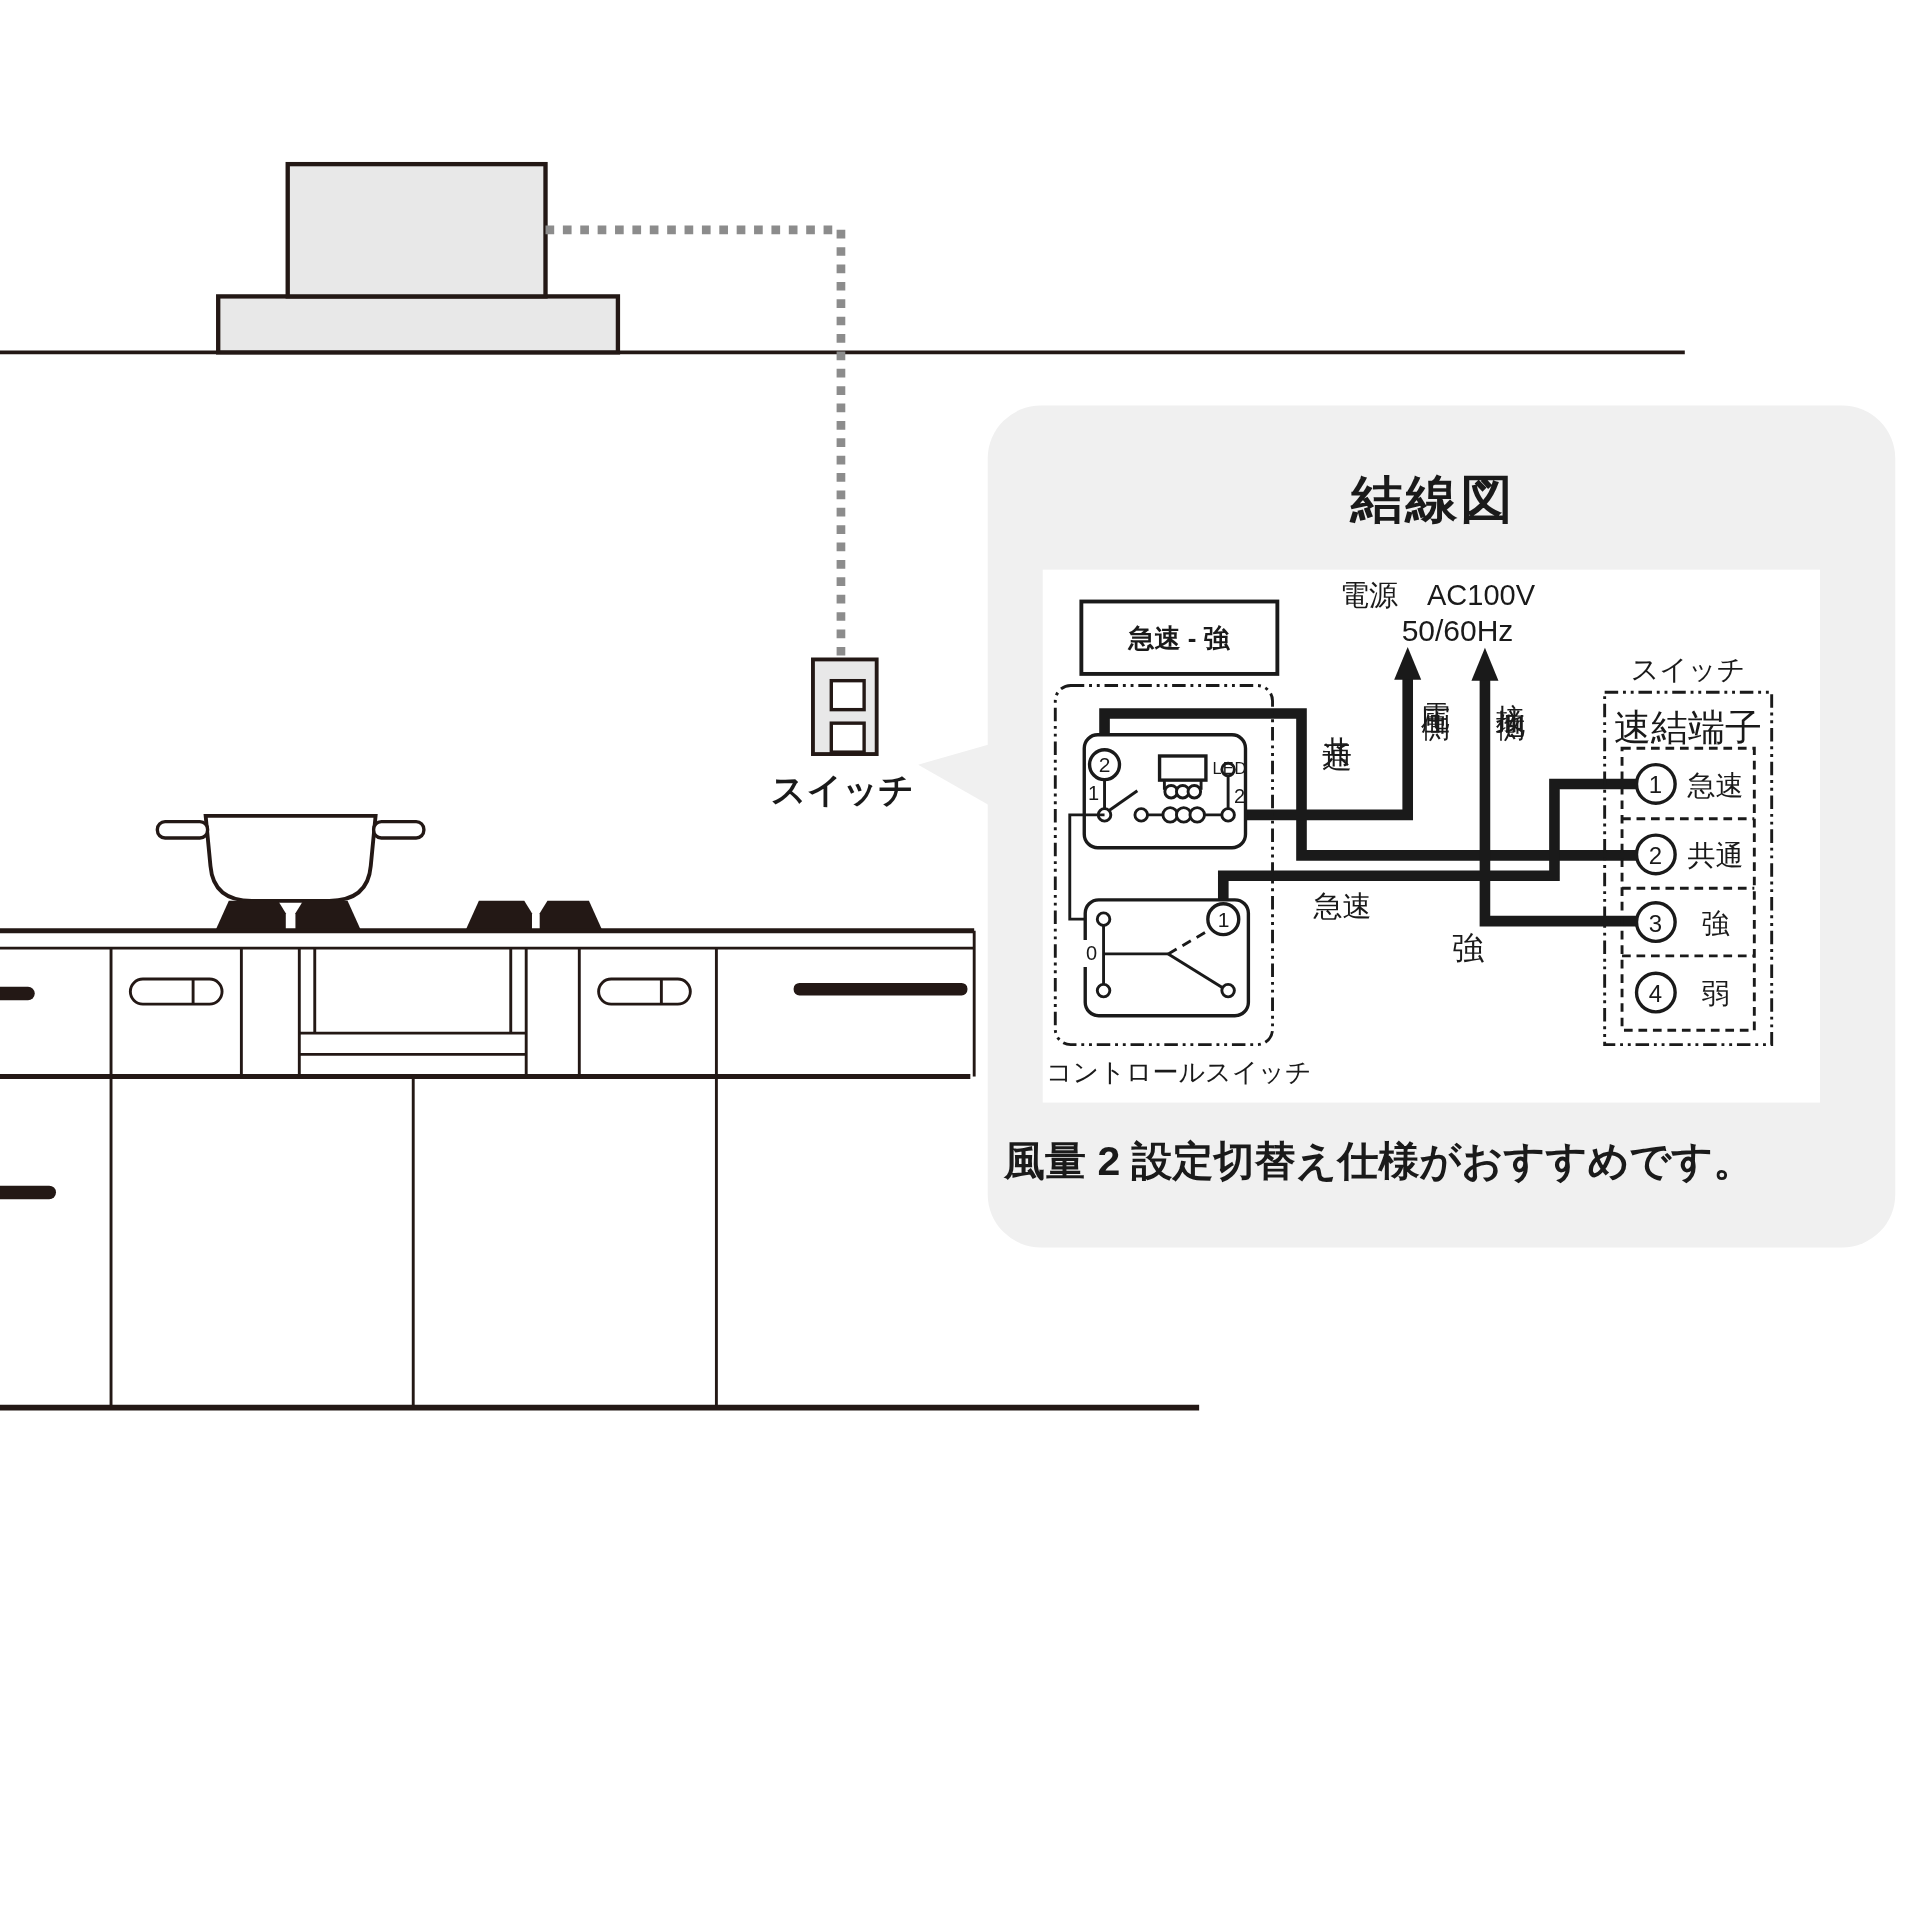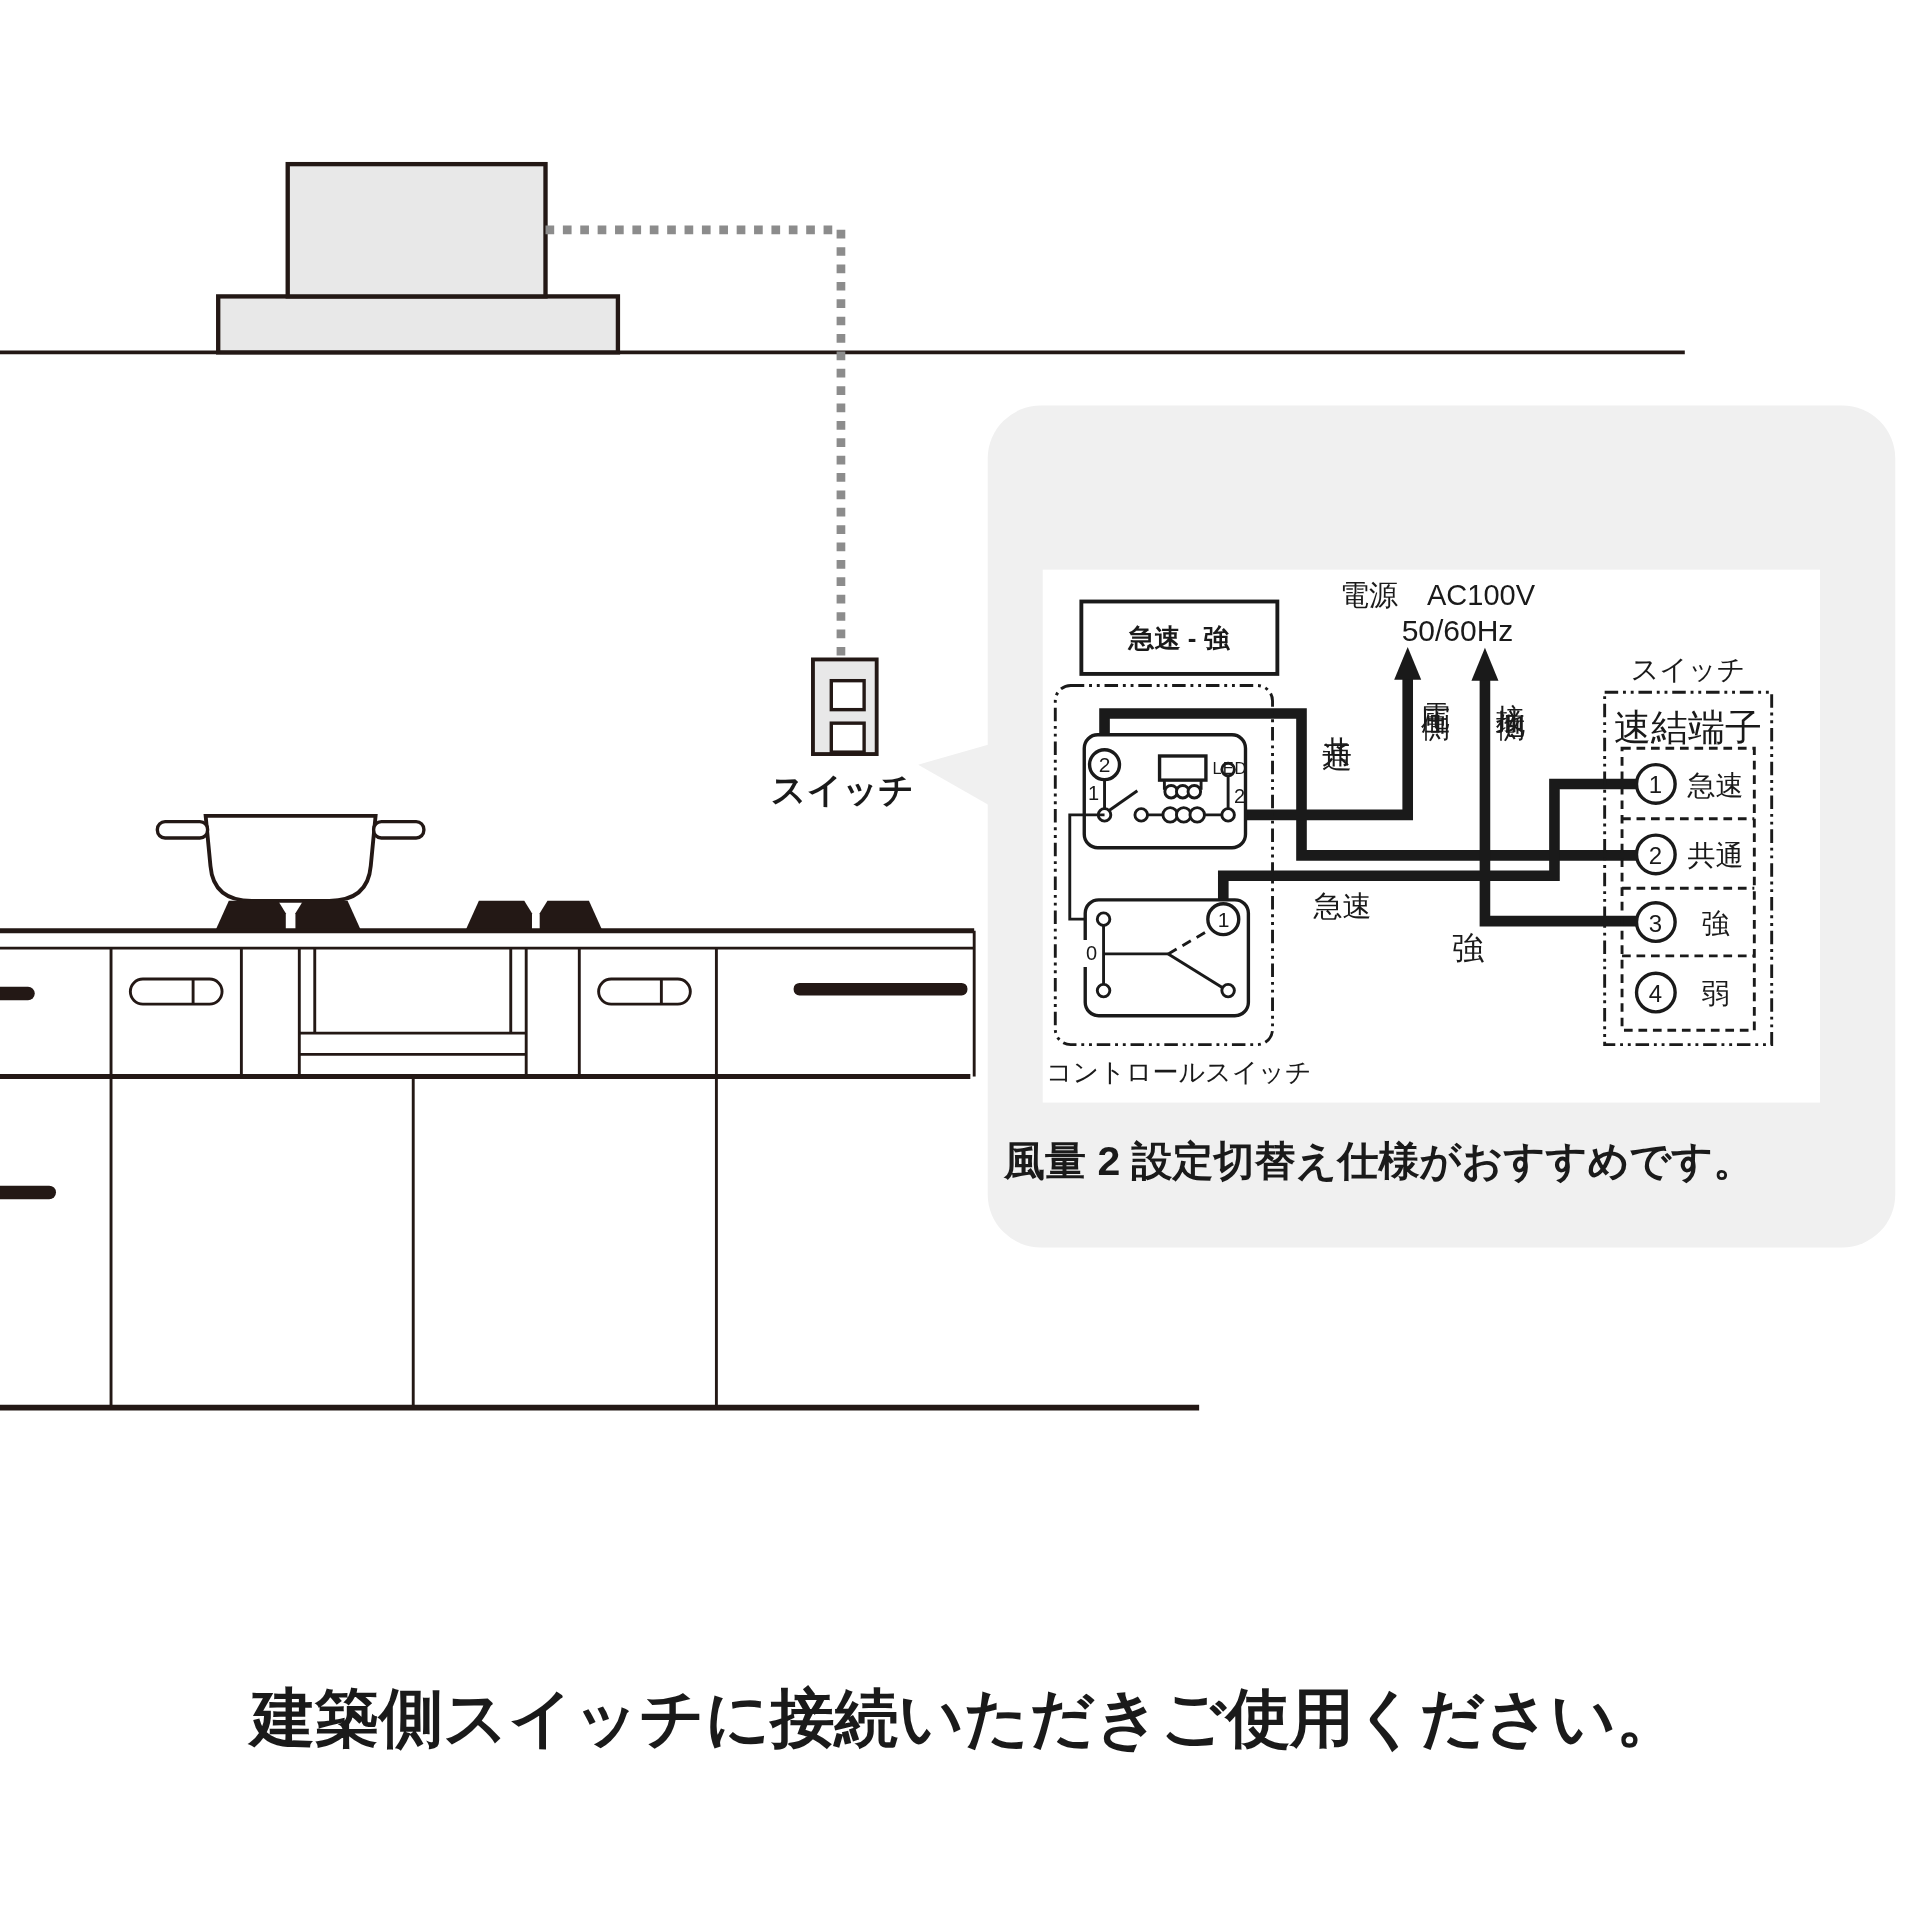--- a/index.html
+++ b/index.html
@@ -139,20 +139,21 @@
     <line x1="1680" y1="990" x2="1817" y2="990" stroke-dasharray="9 6"></line>
     <circle cx="1715" cy="812" r="20" fill="#ffffff" stroke-width="3.5"></circle>
     <circle cx="1715" cy="885" r="20" fill="#ffffff" stroke-width="3.5"></circle>
     <circle cx="1715" cy="955" r="20" fill="#ffffff" stroke-width="3.5"></circle>
     <circle cx="1715" cy="1028" r="20" fill="#ffffff" stroke-width="3.5"></circle>
   </g>
 </svg>
 
   <div class="lbl c b" style="left:746px;top:770px;width:193px;height:39px;line-height:39px;font-size:35px;">スイッチ</div>
 
+  <div class="lbl c b" style="left:1288px;top:468px;width:290px;height:62px;line-height:62px;font-size:52px;letter-spacing:2.9px;">結線図</div>
 
   <div class="lbl c b" style="left:1081px;top:602px;width:196px;height:72px;line-height:72px;font-size:26px;">急速 - 強</div>
 
   <div class="lbl" style="left:1340px;top:580px;width:241px;height:31px;line-height:31px;font-size:29px;">電源　AC100V</div>
   <div class="lbl c" style="left:1378px;top:615px;width:159px;height:31px;line-height:31px;font-size:30px;">50/60Hz</div>
 
   <div class="lbl vert" style="left:1318px;top:712px;width:39px;height:130px;font-size:30px;">共通</div>
   <div class="lbl vert" style="left:1419px;top:680px;width:37px;height:150px;font-size:29px;">電圧側</div>
   <div class="lbl vert" style="left:1494px;top:680px;width:37px;height:150px;font-size:29px;">接地側</div>
 
@@ -175,16 +176,15 @@
 
   <div class="lbl c" style="left:1091px;top:752px;width:27px;height:26px;line-height:26px;font-size:21px;">2</div>
   <div class="lbl c" style="left:1084px;top:780px;width:19.3px;height:27px;line-height:27px;font-size:20px;">1</div>
   <div class="lbl c" style="left:1230px;top:783px;width:19.3px;height:27px;line-height:27px;font-size:20px;">2</div>
   <div class="lbl c" style="left:1160px;top:758px;width:46px;height:21px;line-height:21px;font-size:16.4px;letter-spacing:1px;margin-left:47px;">LED</div>
   <div class="lbl c" style="left:1082px;top:940px;width:19.3px;height:27px;line-height:27px;font-size:20px;background:#fff;">0</div>
   <div class="lbl c" style="left:1210px;top:907px;width:27px;height:25px;line-height:25px;font-size:21px;">1</div>
 
   <div class="lbl b" style="left:1004px;top:1140px;width:801px;height:42px;line-height:42px;font-size:41px;">風量 2 設定切替え仕様がおすすめです。</div>
 
-  <div class="lbl c b" style="left:0px;top:1680px;width:1931px;height:77px;line-height:77px;font-size:64px;">建築側スイッチに接続いただきご使用ください。</div>
 
 </div>
 
 
 </body></html>

